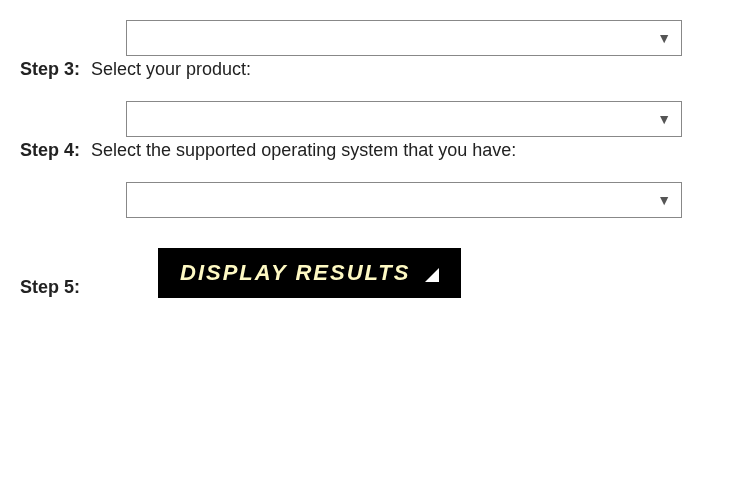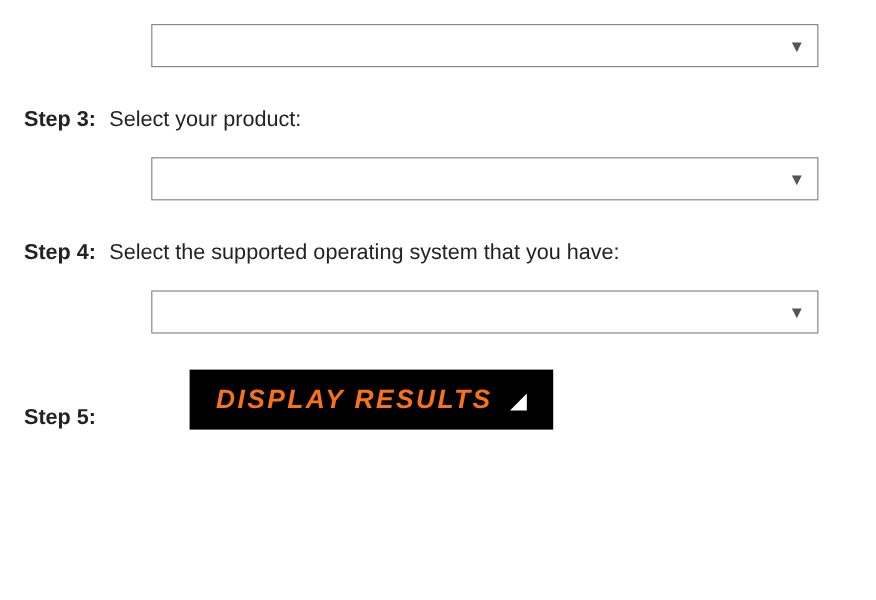--- a/index.html
+++ b/index.html
@@ -6,21 +6,20 @@
     body {
       font-family: Arial, Helvetica, sans-serif;
       font-size: 18px;
       color: #222;
       background: #fff;
       width: 730px;
       height: 500px;
       padding: 10px 20px 20px 20px;
     }
     .step-row {
-      margin-top: 30px;
       margin-bottom: 18px;
       line-height: 1.5;
     }
     .step-num {
       font-weight: bold;
     }
     .step-text {
       font-weight: normal;
       margin-left: 6px;
     }
@@ -46,21 +45,21 @@
       pointer-events: none;
     }
     .step5-row {
       margin-top: 30px;
       display: flex;
       align-items: flex-end;
     }
     .display-btn {
       margin-left: 78px;
       background: #000;
-      color: #f97316;
+      color: #fef9c3;
       font-family: Arial, Helvetica, sans-serif;
       font-weight: bold;
       font-style: italic;
       font-size: 22px;
       letter-spacing: 2px;
       padding: 12px 22px;
       border: none;
       cursor: pointer;
       display: inline-flex;
       align-items: center;

